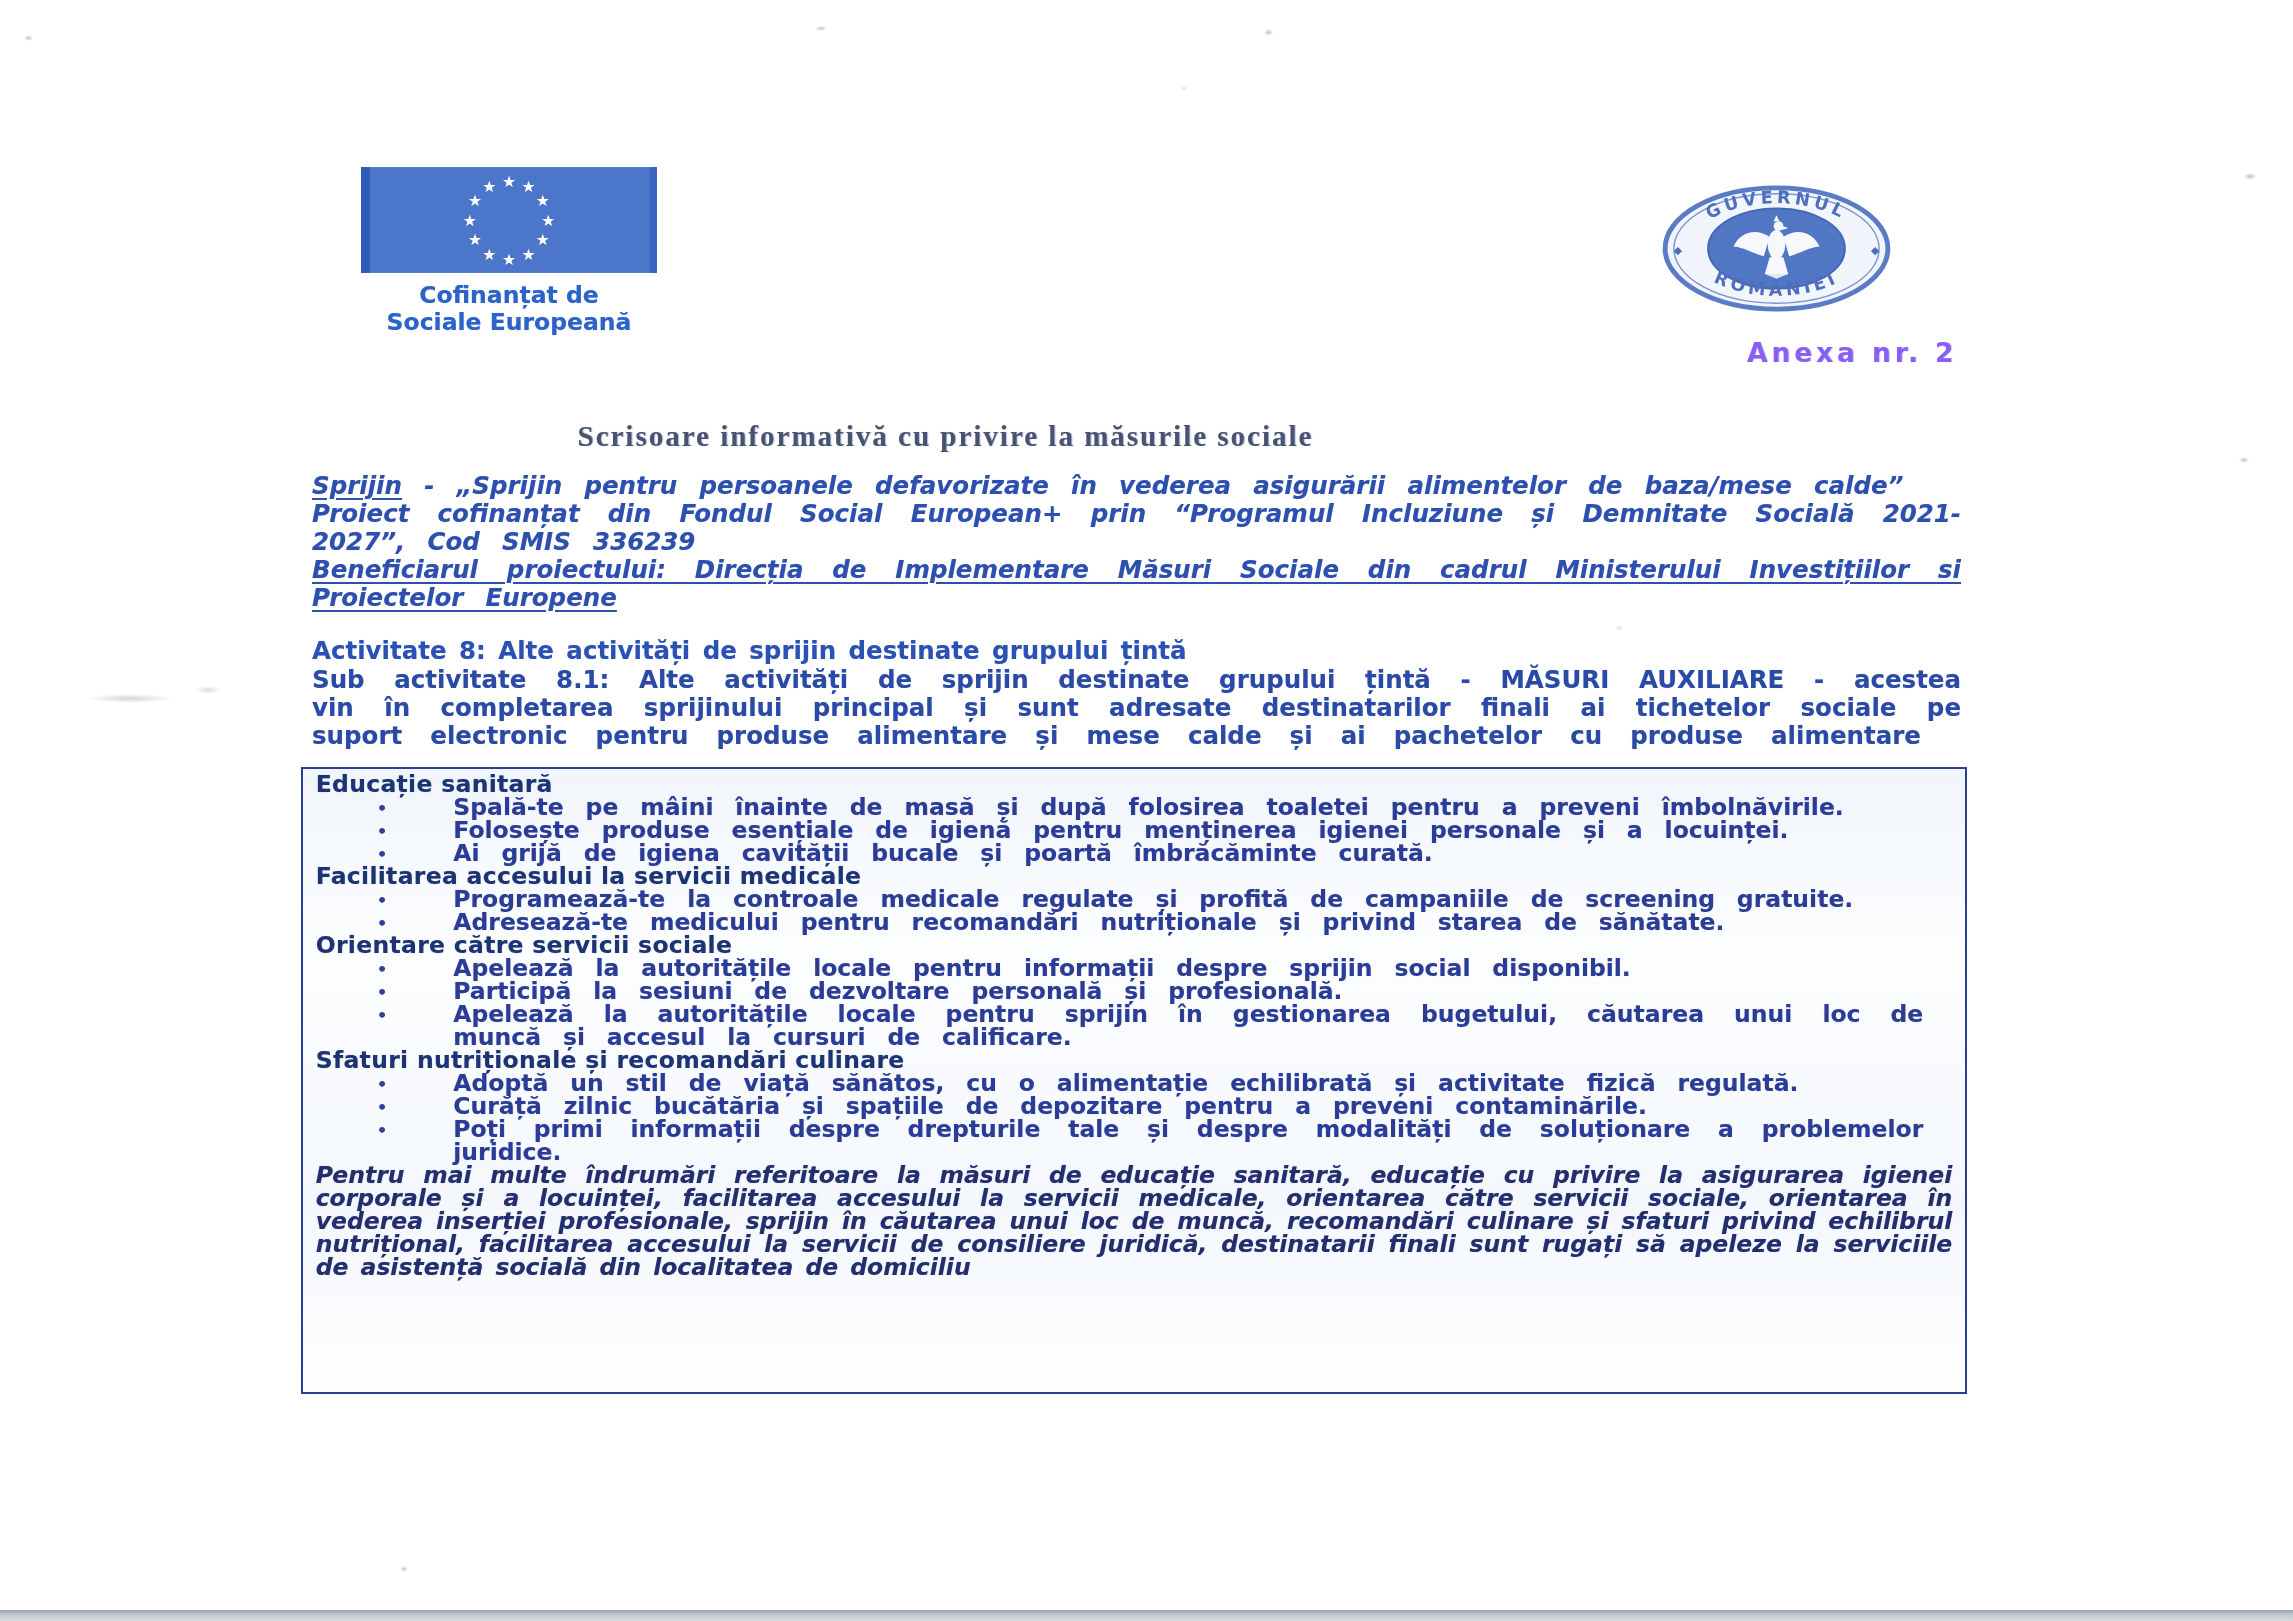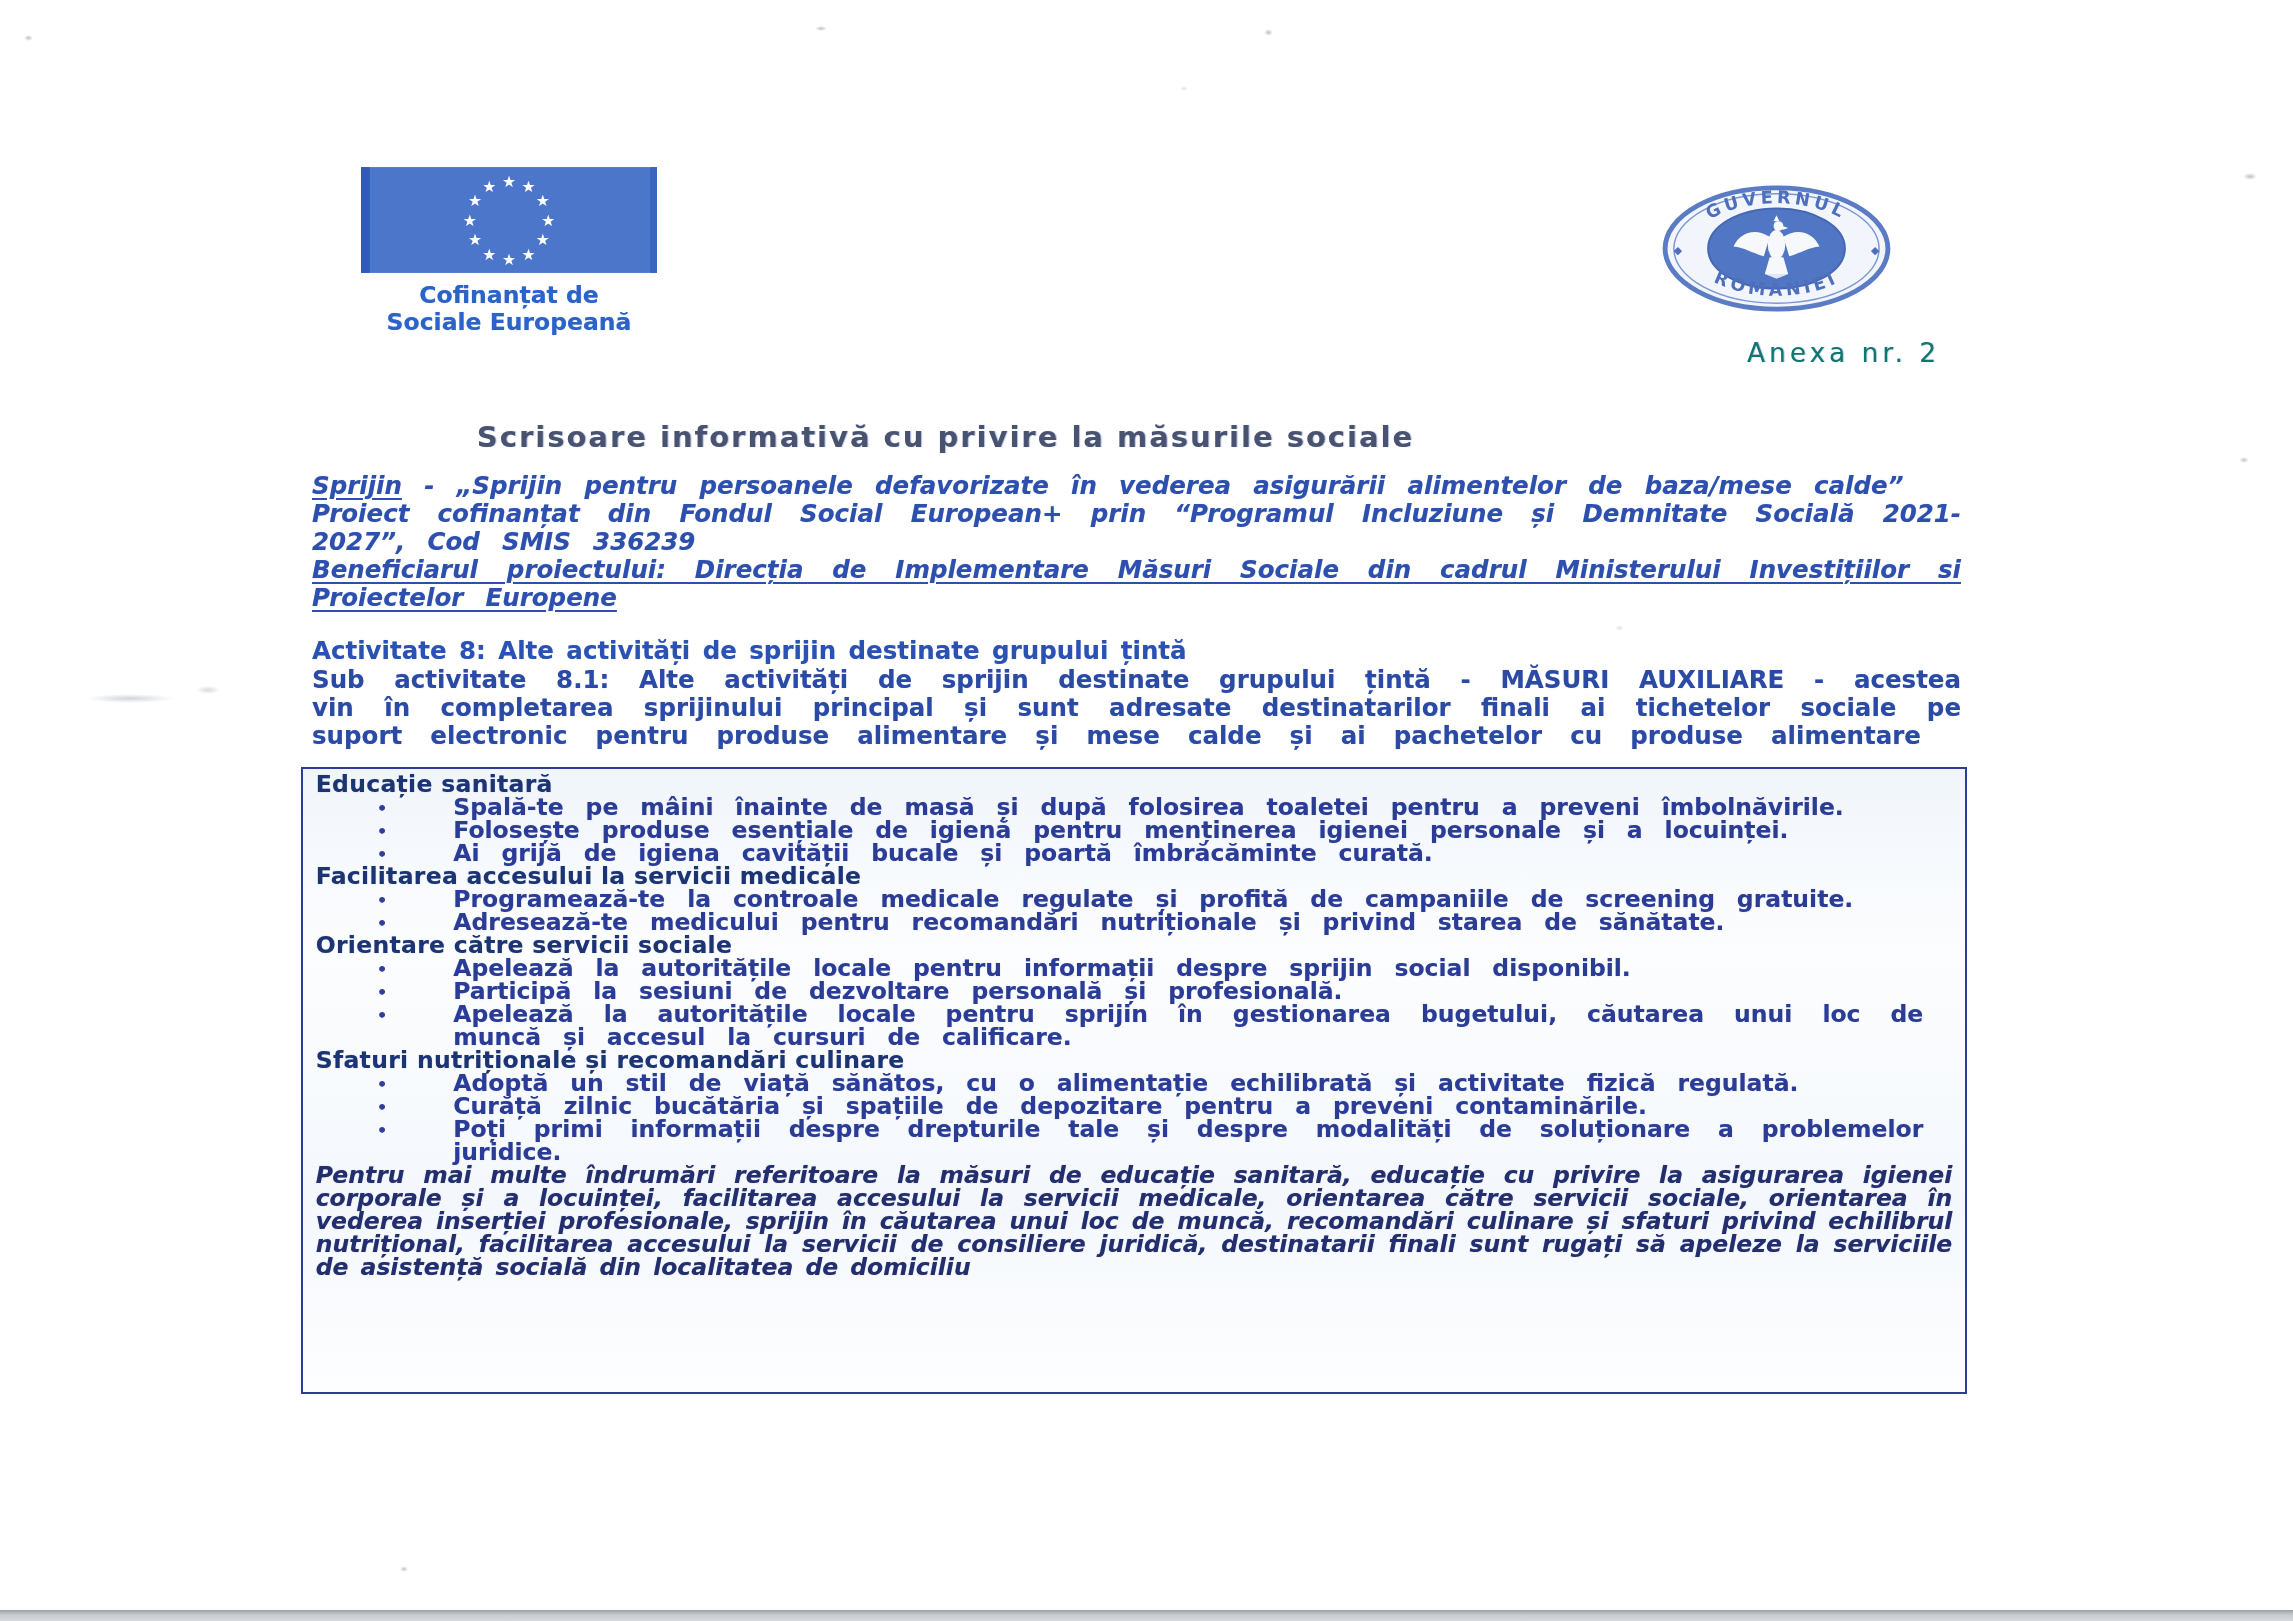--- a/index.html
+++ b/index.html
@@ -13,28 +13,29 @@
   .flag-caption{
     position:absolute;left:323px;top:282px;width:372px;text-align:center;
     font-size:23.5px;font-weight:bold;color:#2b63c9;line-height:27.4px;
     text-shadow:0 0 1px rgba(43,99,201,.55);
   }
   
   .seal-wrap{position:absolute;left:1660px;top:184px;width:233px;height:129px;}
   
   .anexa{
     position:absolute;top:337px;left:1747px;
-    font-size:26.5px;font-weight:normal;letter-spacing:3.9px;color:#0f766e;
+    font-size:26.5px;font-weight:bold;letter-spacing:3.9px;color:#8b5cf6;
     text-shadow:1px 0 1px rgba(80,110,200,.4);
   }
   
   .doc-title{
     position:absolute;top:420px;left:0;width:1891px;text-align:center;
     font-size:29px;font-weight:bold;letter-spacing:2px;color:#49536f;
     text-shadow:1px 0 1px rgba(70,100,190,.45);
+    font-family:Liberation Serif, serif;
   }
   
   .intro{
     position:absolute;top:472px;left:312px;width:1649px;
     font-size:24.5px;font-weight:bold;font-style:italic;
     color:#2d4fae;line-height:28px;text-align:justify;word-spacing:13.7px;
     text-shadow:0 0 1px rgba(45,79,174,.4);
   }
   .intro p{margin:0;}
   .u{text-decoration:underline;text-underline-offset:3.9px;text-decoration-thickness:2px;}

